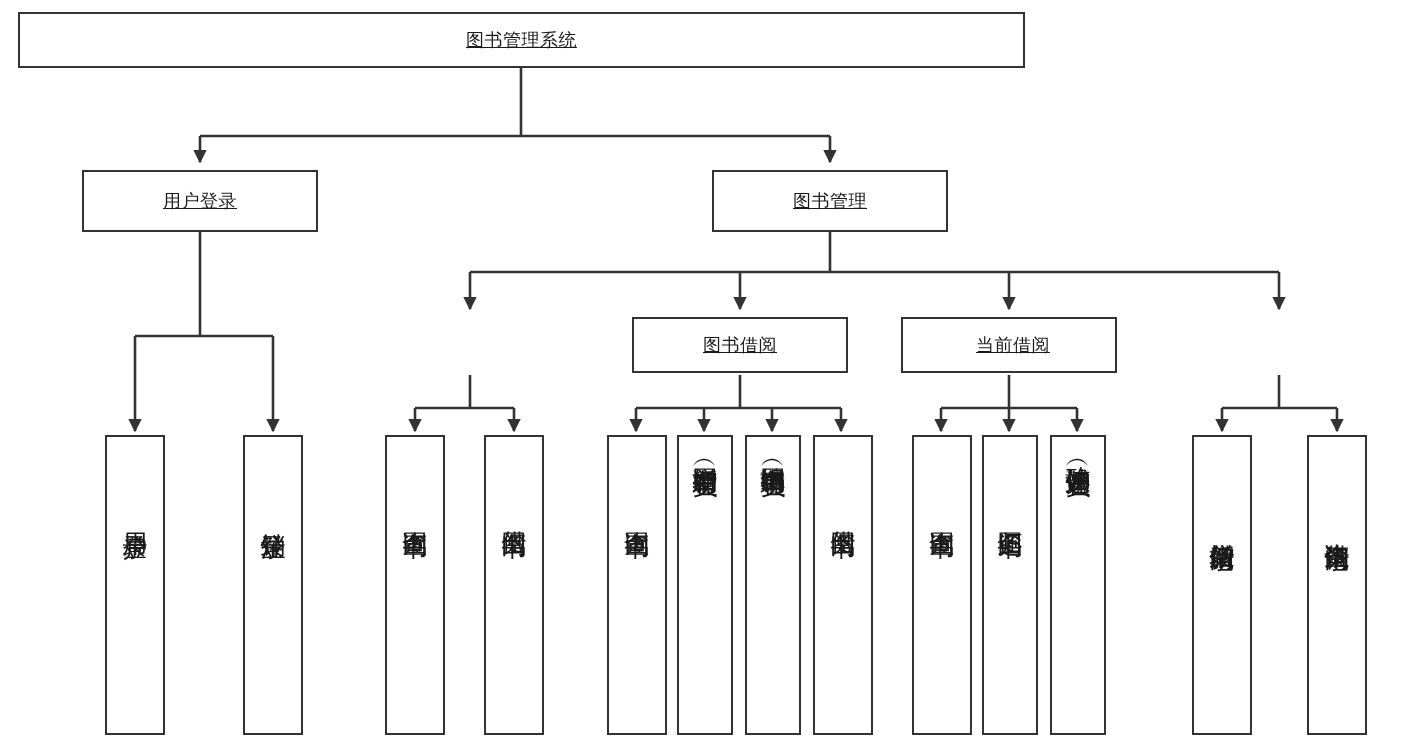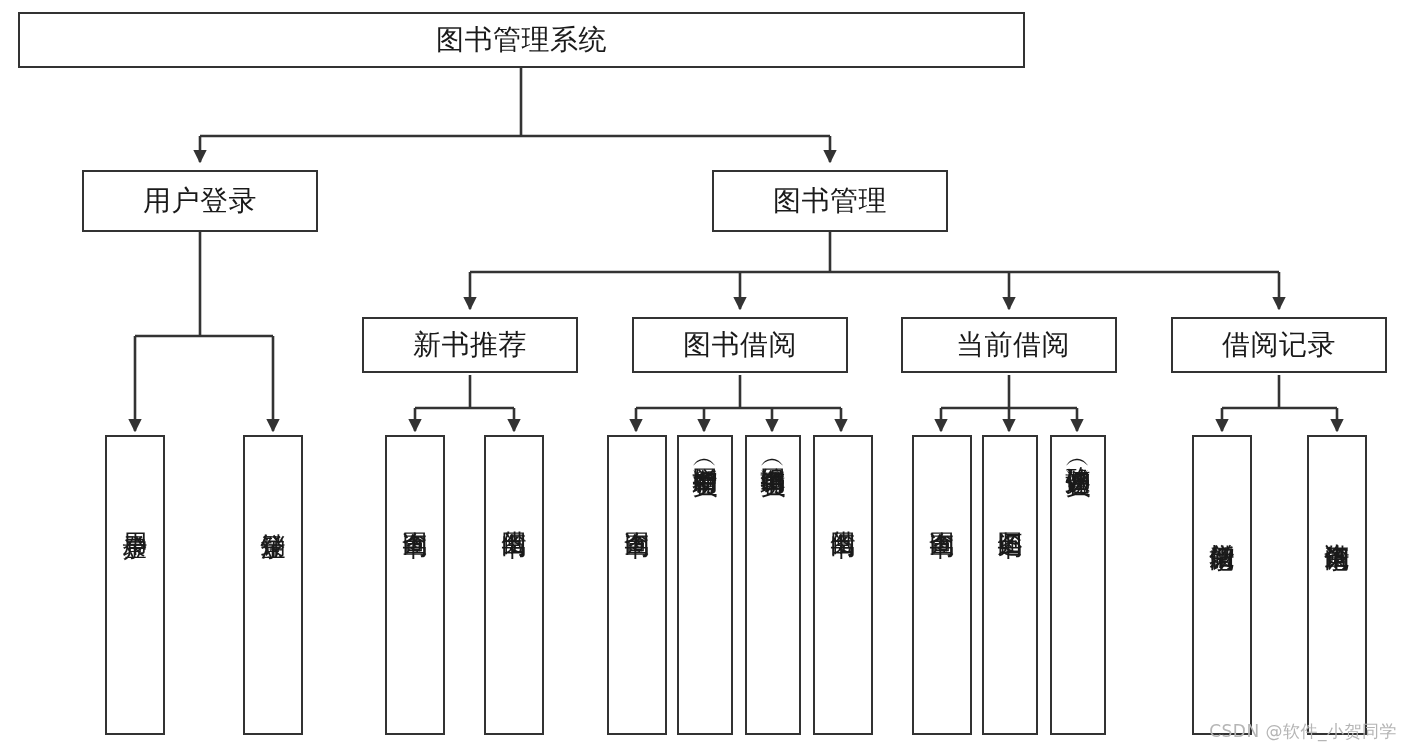--- a/index.html
+++ b/index.html
@@ -38,21 +38,22 @@
     color: #1a1a1a;
   }
   .node .label {
     display: block;
     text-align: center;
     line-height: 1.08;
     letter-spacing: 0.5px;
   }
   .node.horizontal .label {
     writing-mode: horizontal-tb;
-    font-size: 28px;
+    font-size: 18px;
+    text-decoration: underline;
   }
   .node.vertical {
     align-items: flex-start;
     justify-content: center;
     padding-top: 4px;
   }
   .node.vertical .label {
     writing-mode: vertical-rl;
     text-orientation: upright;
     font-size: 25px;
@@ -140,32 +141,26 @@
     <span class="label">图书管理系统</span>
   </div>
 
   <div class="node horizontal" style="left:82px; top:170px; width:236px; height:62px;">
     <span class="label">用户登录</span>
   </div>
   <div class="node horizontal" style="left:712px; top:170px; width:236px; height:62px;">
     <span class="label">图书管理</span>
   </div>
 
-  <div class="node horizontal" style="left:362px; top:317px; width:216px; height:56px;">
-    <span class="label">新书推荐</span>
-  </div>
   <div class="node horizontal" style="left:632px; top:317px; width:216px; height:56px;align-items:center;">
     <span class="label">图书借阅</span>
   </div>
   <div class="node horizontal" style="left:901px; top:317px; width:216px; height:56px;padding-left:8px;">
     <span class="label">当前借阅</span>
   </div>
-  <div class="node horizontal" style="left:1171px; top:317px; width:216px; height:56px;">
-    <span class="label">借阅记录</span>
-  </div>
 
   <div class="node vertical mid" style="left:105px; top:435px; width:60px; height:300px;">
     <span class="label">用户登录</span>
   </div>
   <div class="node vertical mid" style="left:243px; top:435px; width:60px; height:300px;">
     <span class="label">注销登录</span>
   </div>
 
   <div class="node vertical mid3" style="left:385px; top:435px; width:60px; height:300px;">
     <span class="label">查询图书</span>
@@ -197,15 +192,14 @@
     <span class="label">确认归还（管理员）</span>
   </div>
 
   <div class="node vertical lower" style="left:1192px; top:435px; width:60px; height:300px;">
     <span class="label">新增借阅记录</span>
   </div>
   <div class="node vertical lower" style="left:1307px; top:435px; width:60px; height:300px;">
     <span class="label">查询借阅记录</span>
   </div>
 
-  <div id="watermark">CSDN @软件_小贺同学</div>
 
 </div>
 
 </body></html>

